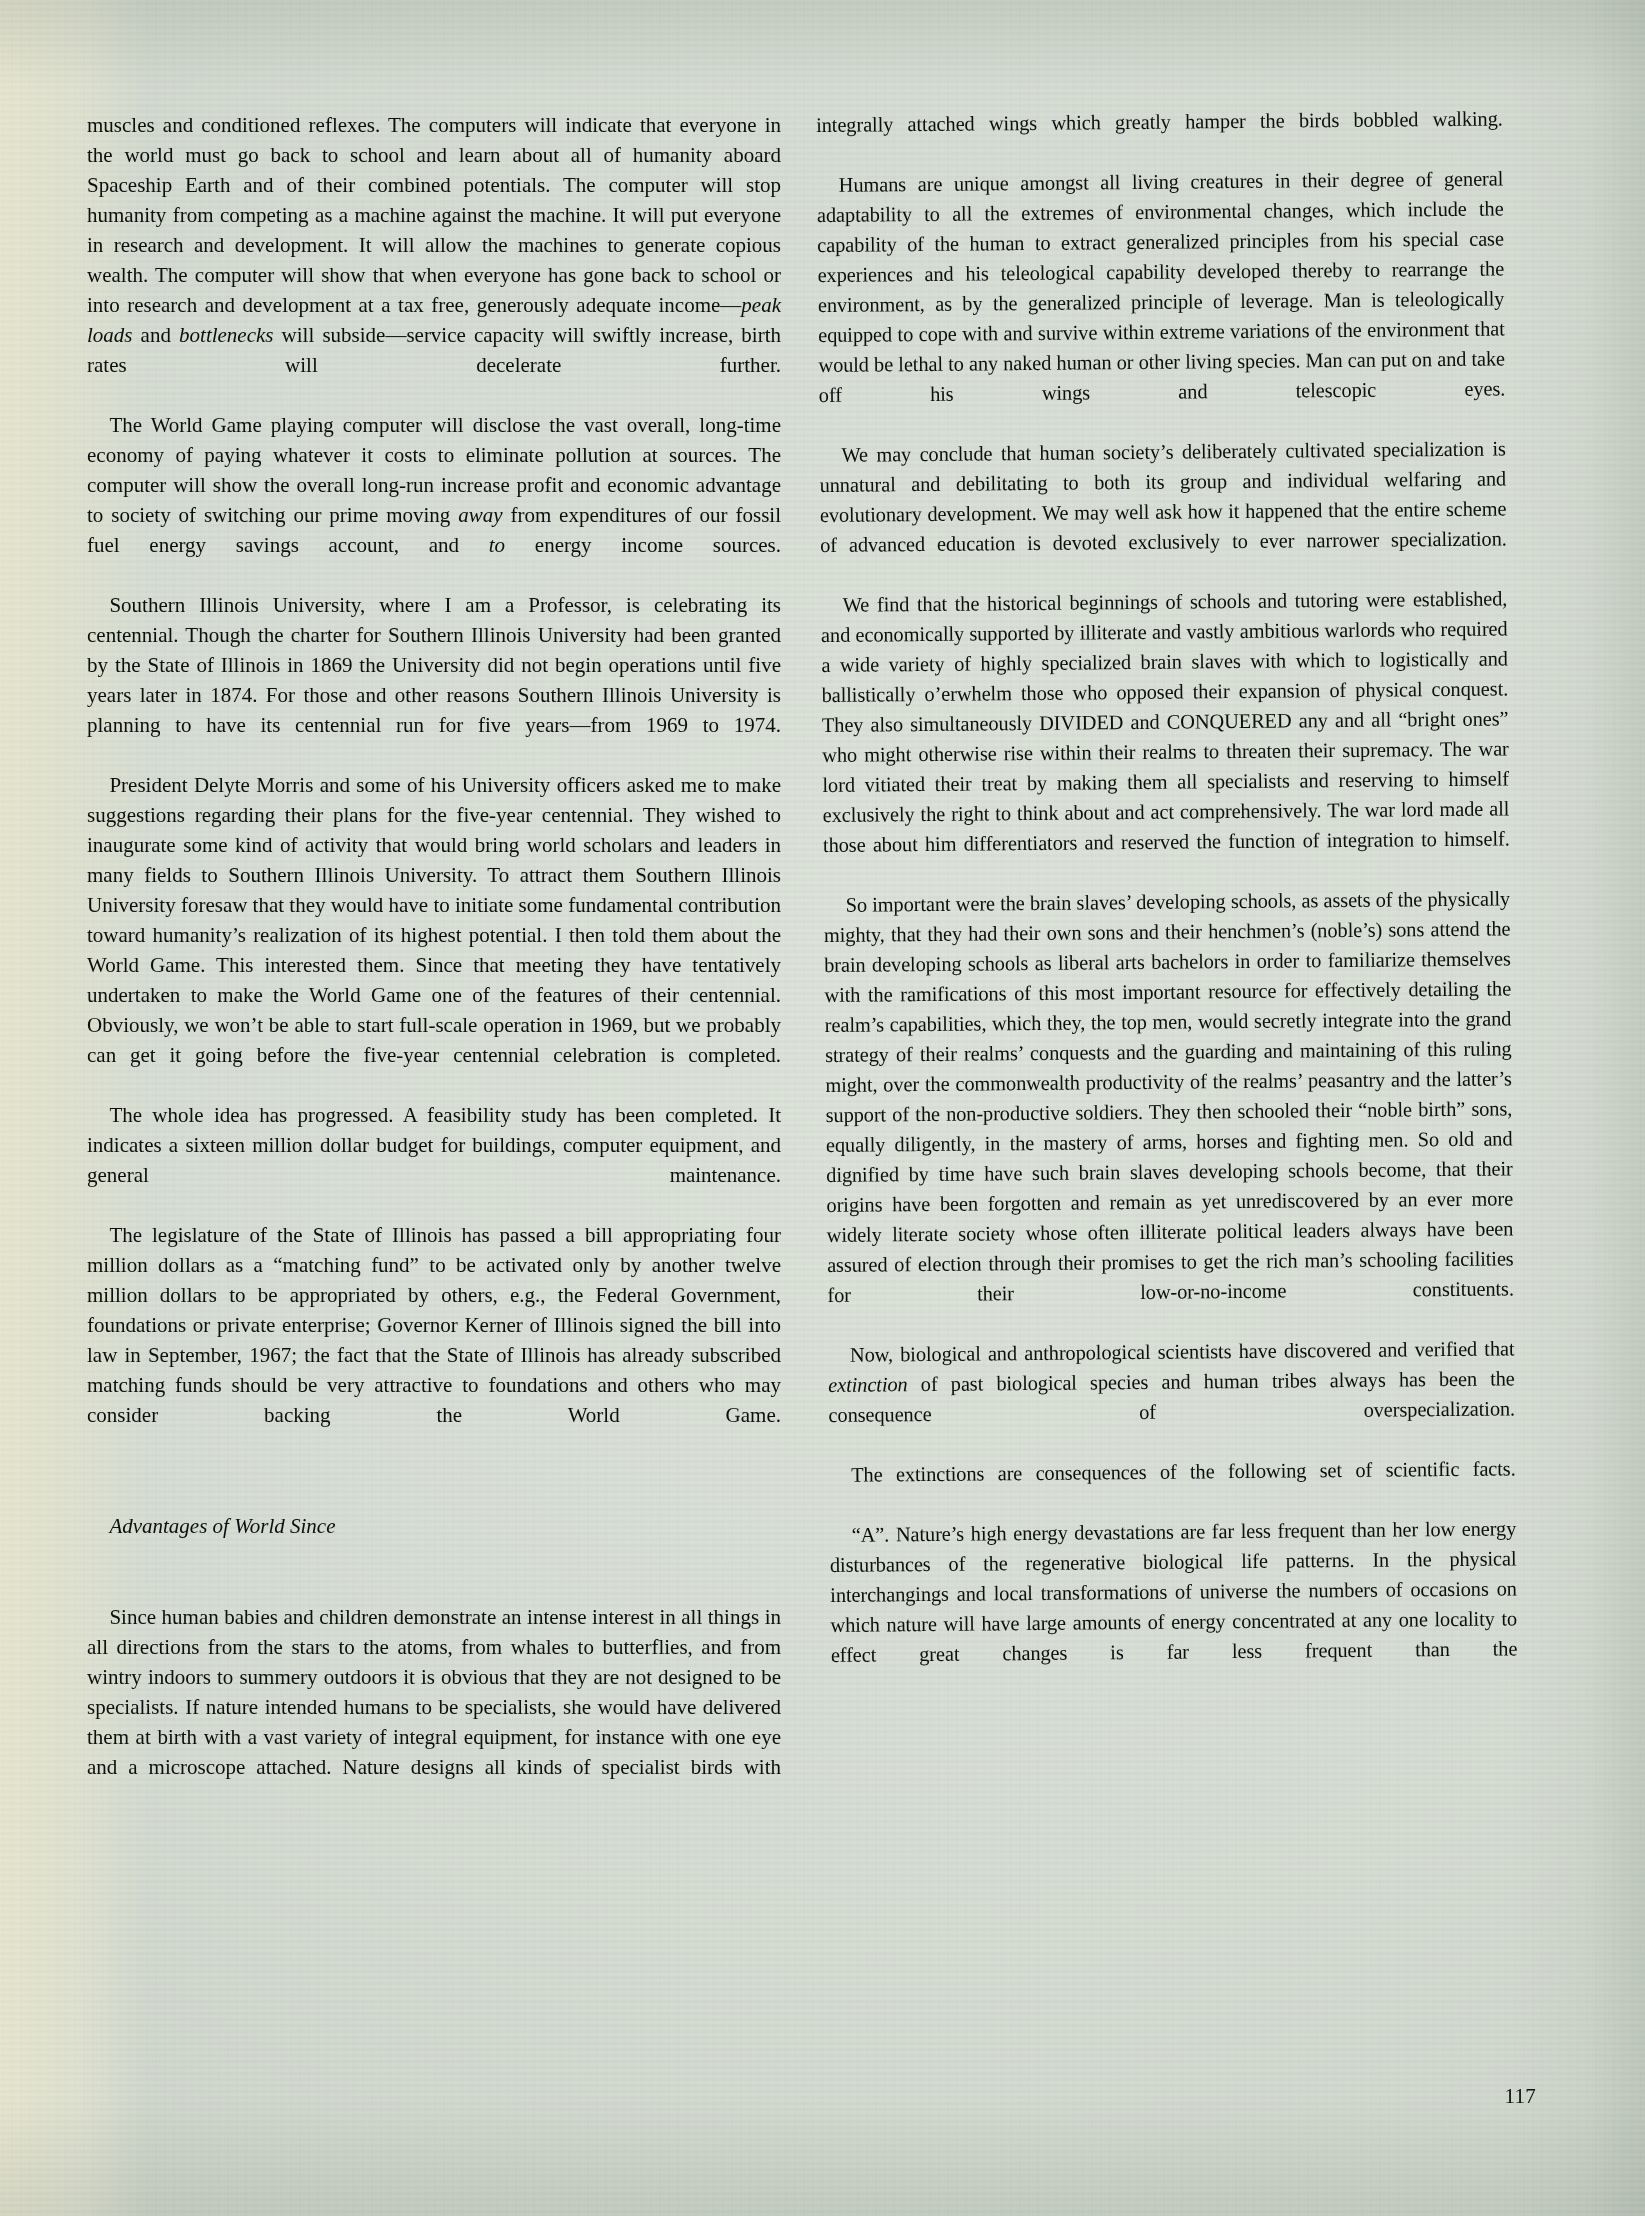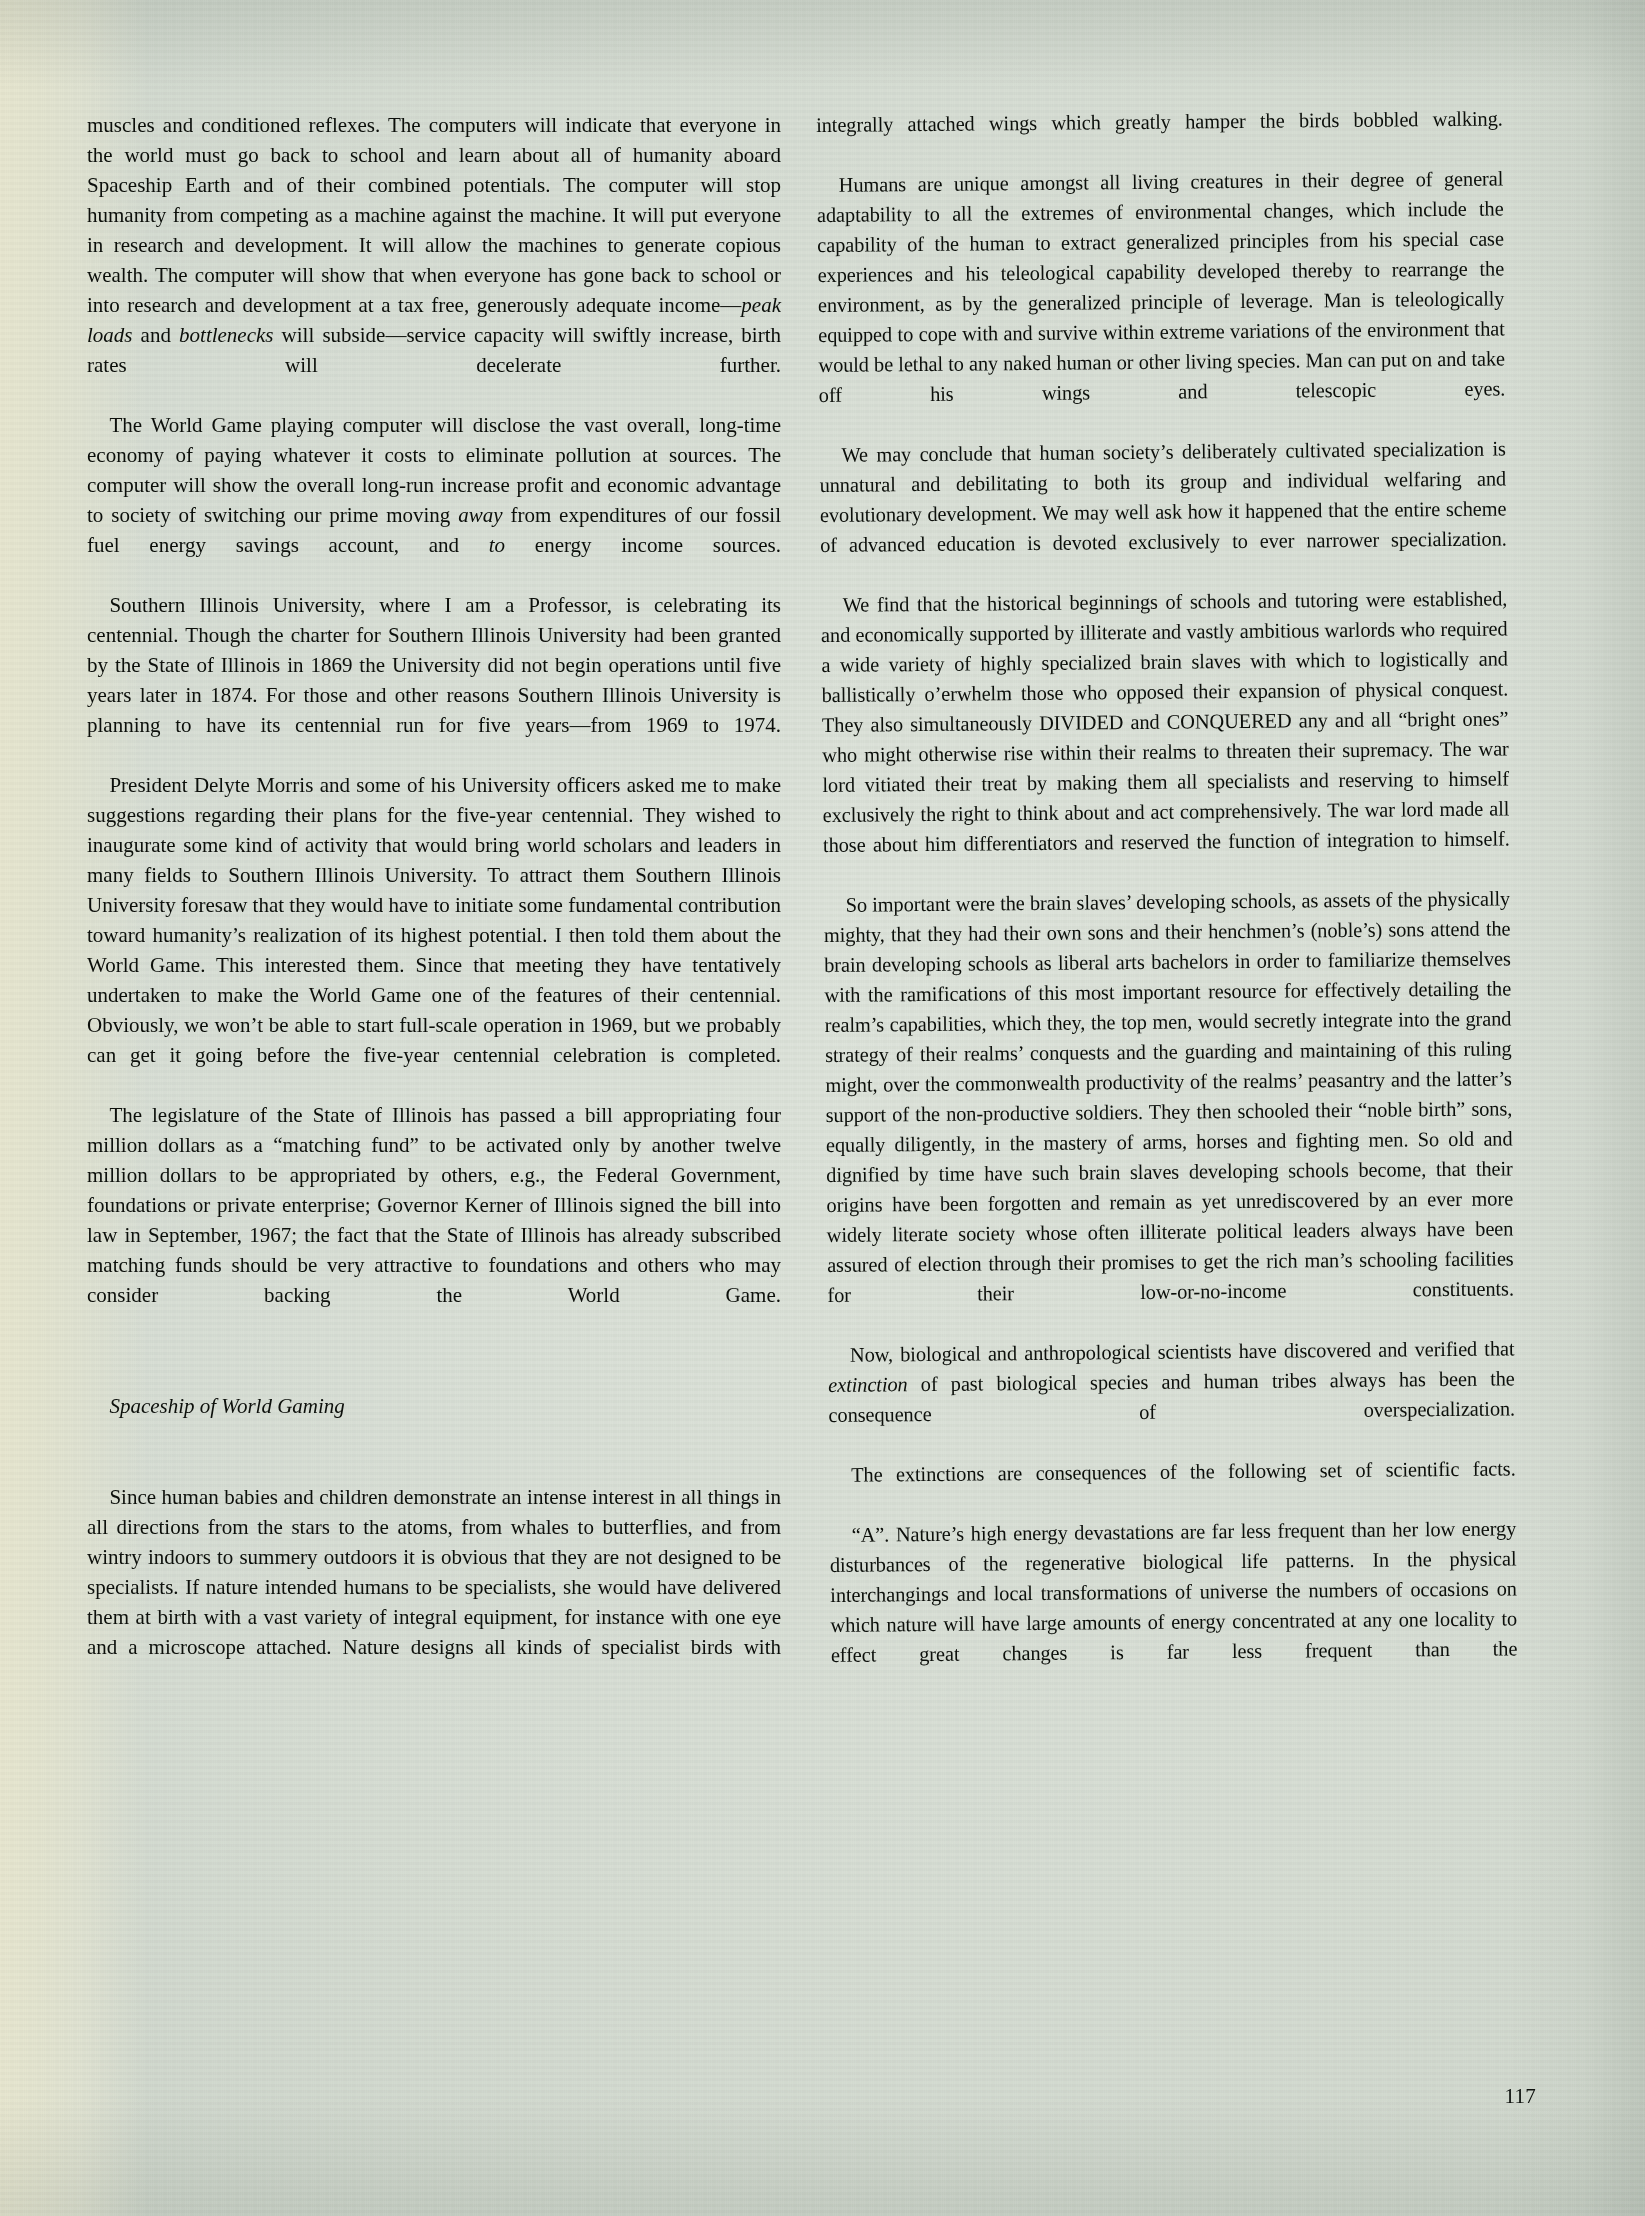--- a/index.html
+++ b/index.html
@@ -131,24 +131,25 @@
   <div id="content">
 
     <div class="col" id="col-left">
 
       <p class="nofirst"><span>muscles and conditioned reflexes. The computers will indicate that everyone in the world must go back to school and learn about all of humanity aboard Spaceship Earth and of their combined potentials. The computer will stop humanity from competing as a machine against the machine. It will put everyone in research and development. It will allow the machines to generate copious wealth. The computer will show that when everyone has gone back to school or into research and development at a tax free, generously adequate income—</span><span></span><em>peak loads</em><span> and </span><em>bottlenecks</em><span> will subside—service capacity will swiftly increase, birth rates will decelerate further.</span></p>
 
       <p><span>The World Game playing computer will disclose the vast overall, long-time economy of paying whatever it costs to eliminate pollution at sources. The computer will show the overall long-run increase profit and economic advantage to society of switching our prime moving </span><em>away</em><span> from expenditures of our fossil fuel energy savings account, and </span><em>to</em><span> energy income sources.</span></p>
 
       <p>Southern Illinois University, where I am a Professor, is celebrating its centennial. Though the charter for Southern Illinois University had been granted by the State of Illinois in 1869 the University did not begin operations until five years later in 1874. For those and other reasons Southern Illinois University is planning to have its centennial run for five years—from 1969 to 1974.</p>
       <p>President Delyte Morris and some of his University officers asked me to make suggestions regarding their plans for the five-year centennial. They wished to inaugurate some kind of activity that would bring world scholars and leaders in many fields to Southern Illinois University. To attract them Southern Illinois University foresaw that they would have to initiate some fundamental contribution toward humanity’s realization of its highest potential. I then told them about the World Game. This interested them. Since that meeting they have tentatively undertaken to make the World Game one of the features of their centennial. Obviously, we won’t be able to start full-scale operation in 1969, but we probably can get it going before the five-year centennial celebration is completed.</p>
+      <p>The whole idea has progressed. A feasibility study has been completed. It indicates a sixteen million dollar budget for buildings, computer equipment, and general maintenance.</p>
       <p>The legislature of the State of Illinois has passed a bill appropriating four million dollars as a “matching fund” to be activated only by another twelve million dollars to be appropriated by others, e.g., the Federal Government, foundations or private enterprise; Governor Kerner of Illinois signed the bill into law in September, 1967; the fact that the State of Illinois has already subscribed matching funds should be very attractive to foundations and others who may consider backing the World Game.</p>
 
       <div class="gap-before-heading"></div>
-      <p class="section-heading">Spaceship of World Gaming</p>
+      <p class="section-heading">Advantages of World Since</p>
       <div class="gap-after-heading"></div>
 
       <p>Since human babies and children demonstrate an intense interest in all things in all directions from the stars to the atoms, from whales to butterflies, and from wintry indoors to summery outdoors it is obvious that they are not designed to be specialists. If nature intended humans to be specialists, she would have delivered them at birth with a vast variety of integral equipment, for instance with one eye and a microscope attached. Nature designs all kinds of specialist birds with</p>
     </div>
 
     <div class="col" id="col-right">
 
       <p class="nofirst">integrally attached wings which greatly hamper the birds bobbled walking.</p>
       <p>Humans are unique amongst all living creatures in their degree of general adaptability to all the extremes of environmental changes, which include the capability of the human to extract generalized principles from his special case experiences and his teleological capability developed thereby to rearrange the environment, as by the generalized principle of leverage. Man is teleologically equipped to cope with and survive within extreme variations of the environment that would be lethal to any naked human or other living species. Man can put on and take off his wings and telescopic eyes.</p>
       <p>We may conclude that human society’s deliberately cultivated specialization is unnatural and debilitating to both its group and individual welfaring and evolutionary development. We may well ask how it happened that the entire scheme of advanced education is devoted exclusively to ever narrower specialization.</p>

